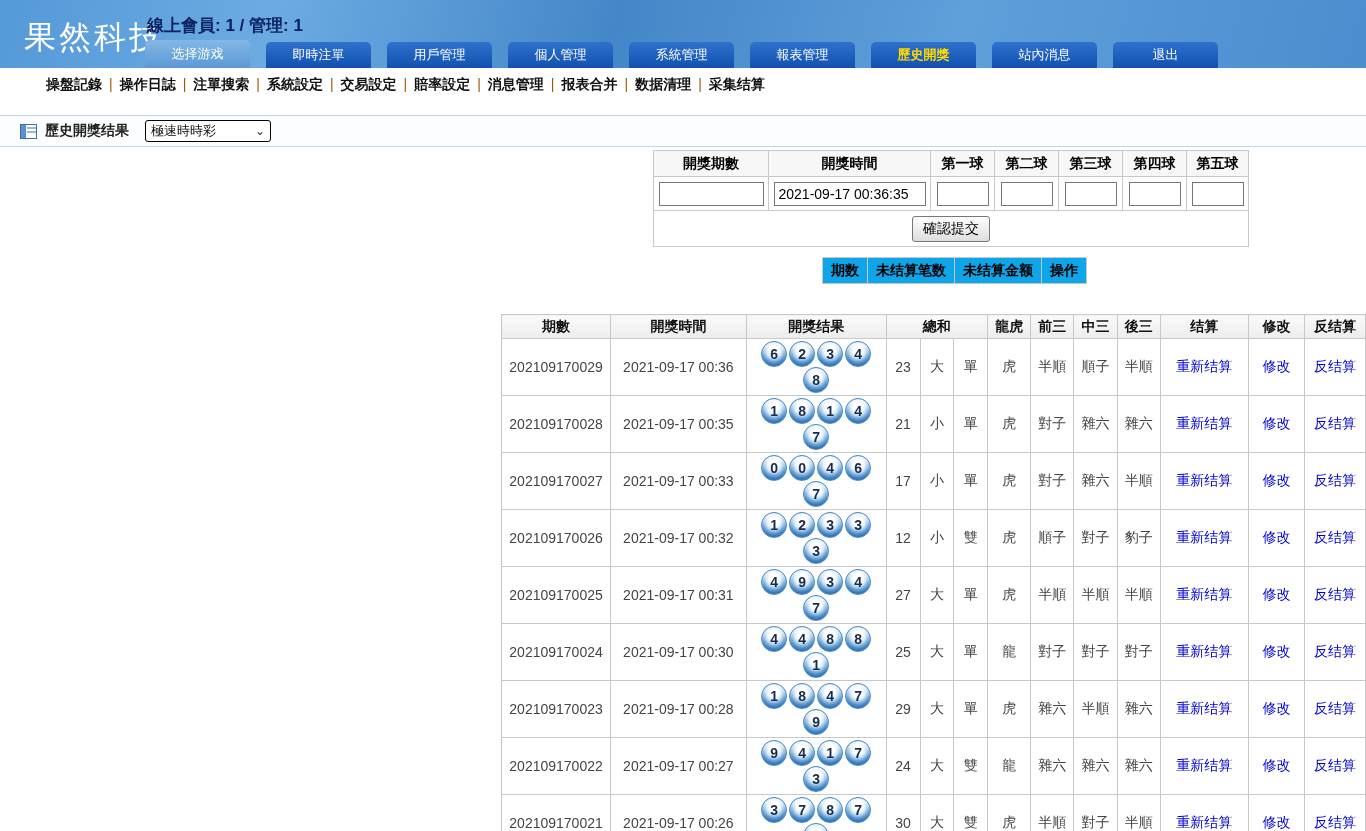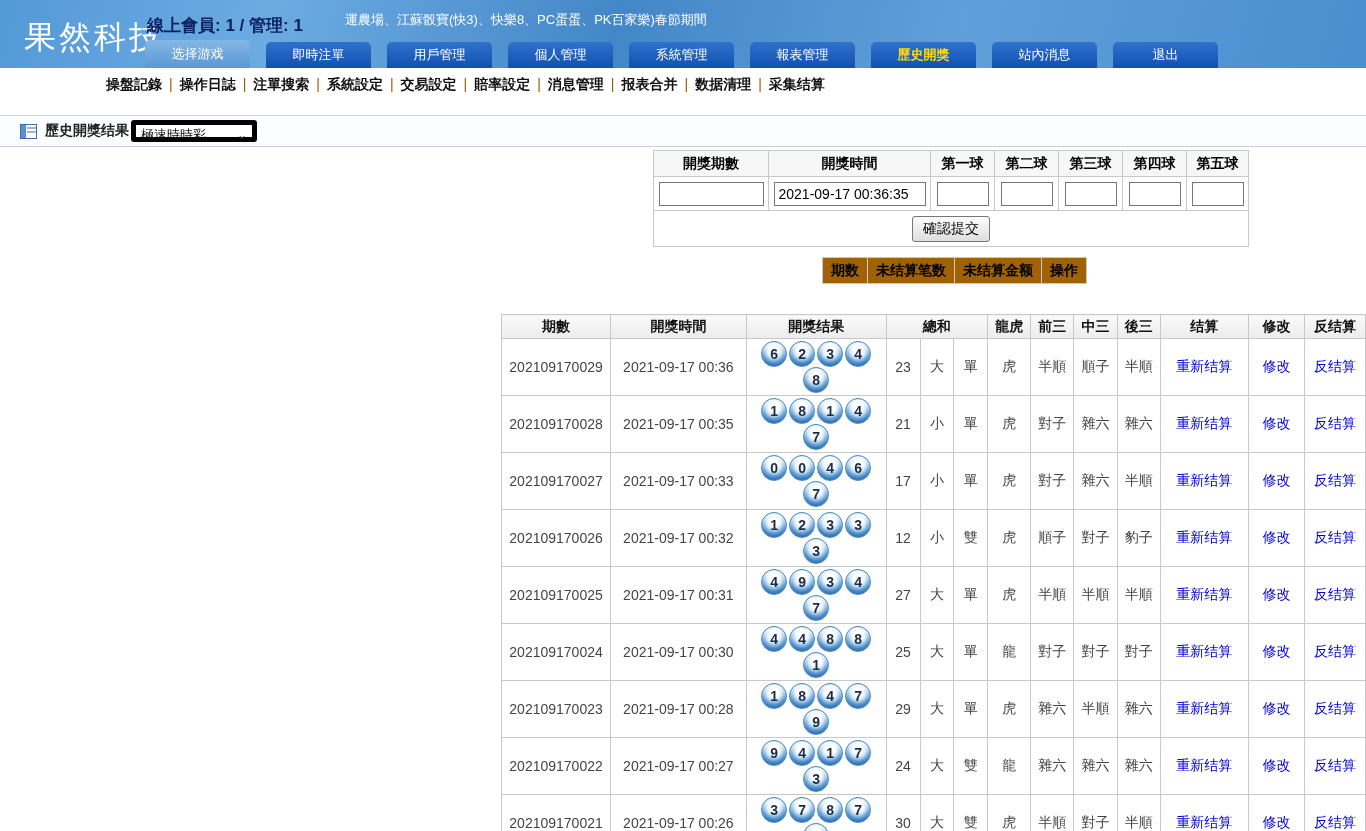--- a/index.html
+++ b/index.html
@@ -14,31 +14,31 @@
   .stats { position:absolute; left:147px; top:14px; color:#0a2060; font-weight:bold; font-size:17px; }
   .marquee { position:absolute; left:345px; top:11px; color:#fff; font-size:13px; white-space:nowrap; }
   .tabs { position:absolute; left:145px; bottom:0; display:flex; gap:16px; align-items:flex-end; }
   .tab { width:105px; height:26px; line-height:26px; text-align:center; color:#fff; font-size:13px;
     border-radius:5px 5px 0 0; background:linear-gradient(#2f72cc,#1150b0); cursor:pointer; }
   .tab.selected { height:28px; line-height:28px; background:linear-gradient(#84b7e6,#5b98d4); }
   .tab.current { color:#ffd800; font-weight:bold; }
 
   
   .submenu { position:absolute; left:0; top:68px; width:1366px; height:33px; line-height:33px;
-    background:#fff; padding-left:106px; font-size:14px; font-weight:bold; white-space:nowrap; }
+    background:#fff; padding-left:46px; font-size:14px; font-weight:bold; white-space:nowrap; }
   .sm-item { color:#111; text-decoration:none; cursor:pointer; }
   .sep { color:#9c5a00; margin:0 7px; font-weight:normal; }
 
   
   .toolbar { position:absolute; left:0; top:115px; width:1366px; height:32px;
     border-top:1px solid #c2d4e6; border-bottom:1px solid #c2d4e6; background:#fcfdfe;
     display:flex; align-items:center; padding-left:20px; }
   .tb-icon { width:17px; height:15px; margin-right:8px; }
-  .tb-label { font-size:14px; font-weight:bold; color:#222; margin-right:2px; }
-  .selectbox { position:relative; width:126px; height:22px; border:5px solid #000000; border-radius:3px;
+  .tb-label { font-size:14px; font-weight:bold; color:#222; margin-right:16px; }
+  .selectbox { position:relative; width:126px; height:22px; border:1px solid #000000; border-radius:3px;
     background:#fff; font-size:13px; line-height:20px; padding-left:5px; color:#111; cursor:pointer; }
   .selectbox .chev { position:absolute; right:5px; top:0; color:#333; font-size:12px; }
 
   
   table { border-collapse:collapse; }
   td, th { border:1px solid #c8c8c8; font-size:14px; }
 
   
   .search { position:absolute; left:653px; top:150px; }
   .search th { background:#f7f7f7; font-weight:bold; color:#000; height:26px; padding:0 6px; }
@@ -46,21 +46,21 @@
   .search input { height:24px; border:1px solid #767676; font-size:14px; padding:10px 4px;
     font-family:"Liberation Sans","DejaVu Sans",sans-serif; }
   .inp-period { width:105px; } .inp-time { width:152px; } .inp-ball { width:52px; }
   .btn-row td { height:36px; }
   .submit-btn { font-size:14px; padding:3px 10px; border:1px solid #777; border-radius:3px;
     background:linear-gradient(#fdfdfd,#dedede); cursor:pointer;
     font-family:"Liberation Sans","DejaVu Sans",sans-serif; }
 
   
   .summary { position:absolute; left:822px; top:257px; }
-  .summary th { background:#a16207; font-weight:bold; color:#000; height:26px; padding:0 8px; }
+  .summary th { background:#0ea5e9; font-weight:bold; color:#000; height:26px; padding:0 8px; }
 
   
   .results-wrap { position:absolute; left:501px; top:314px; width:865px; overflow:hidden; }
   .results th { background:linear-gradient(#fafafa,#ececec); font-weight:bold; color:#111; height:24px;margin-top:43px; }
   .results td { height:35px; text-align:center; color:#444; }
   .results .balls-cell { padding:2px 0; }
   .ball { display:inline-flex; width:26px; height:26px; margin:0 1px; border-radius:50%;
     align-items:center; justify-content:center; font-size:14px; font-weight:bold; color:#1a2a4a;
     border:1px solid #4d8cc8;
     background:radial-gradient(circle at 50% 35%, #ffffff 24%, #d6eaf8 40%, #7ab4e2 60%, #3279bd 80%, #245e9e 100%);
@@ -69,21 +69,20 @@
   .results a { color:#0000cc; text-decoration:none; cursor:pointer; white-space:nowrap; }
 </style>
 </head>
 <body>
 
 <div id="page">
 
   <div class="banner">
     <div class="logo">果然科技</div>
     <div class="stats">線上會員: 1 / 管理: 1</div>
-    <div class="marquee">運農場、江蘇骰寶(快3)、快樂8、PC蛋蛋、PK百家樂)春節期間</div>
     <div class="tabs">
         <div class="tab selected">选择游戏</div>
         <div class="tab">即時注單</div>
         <div class="tab">用戶管理</div>
         <div class="tab">個人管理</div>
         <div class="tab">系統管理</div>
         <div class="tab">報表管理</div>
         <div class="tab current">歷史開獎</div>
         <div class="tab">站內消息</div>
         <div class="tab">退出</div>

